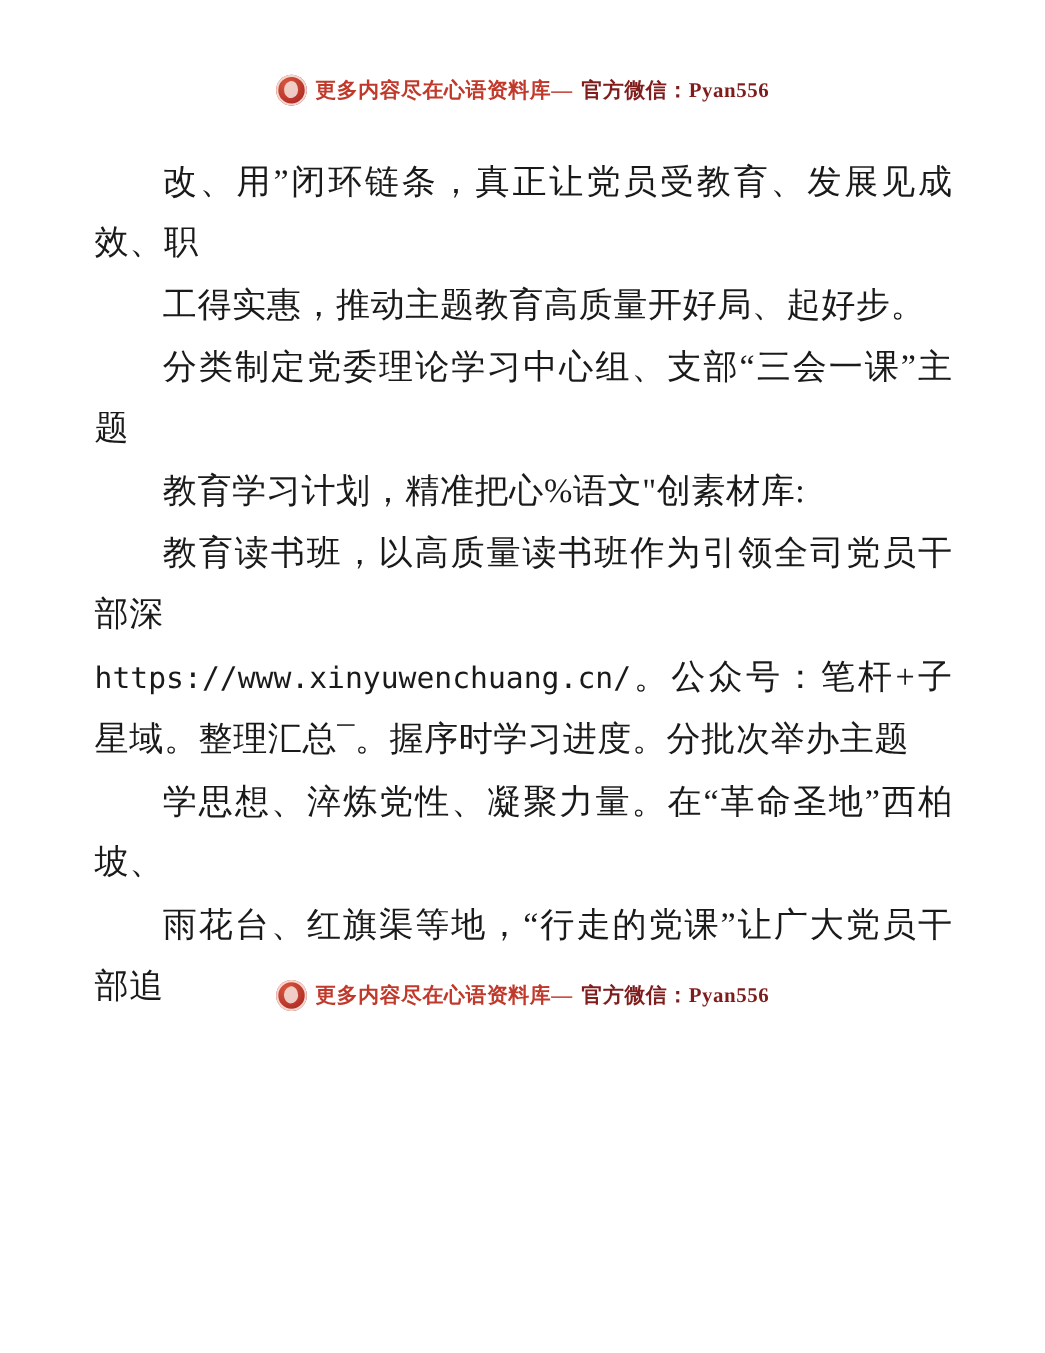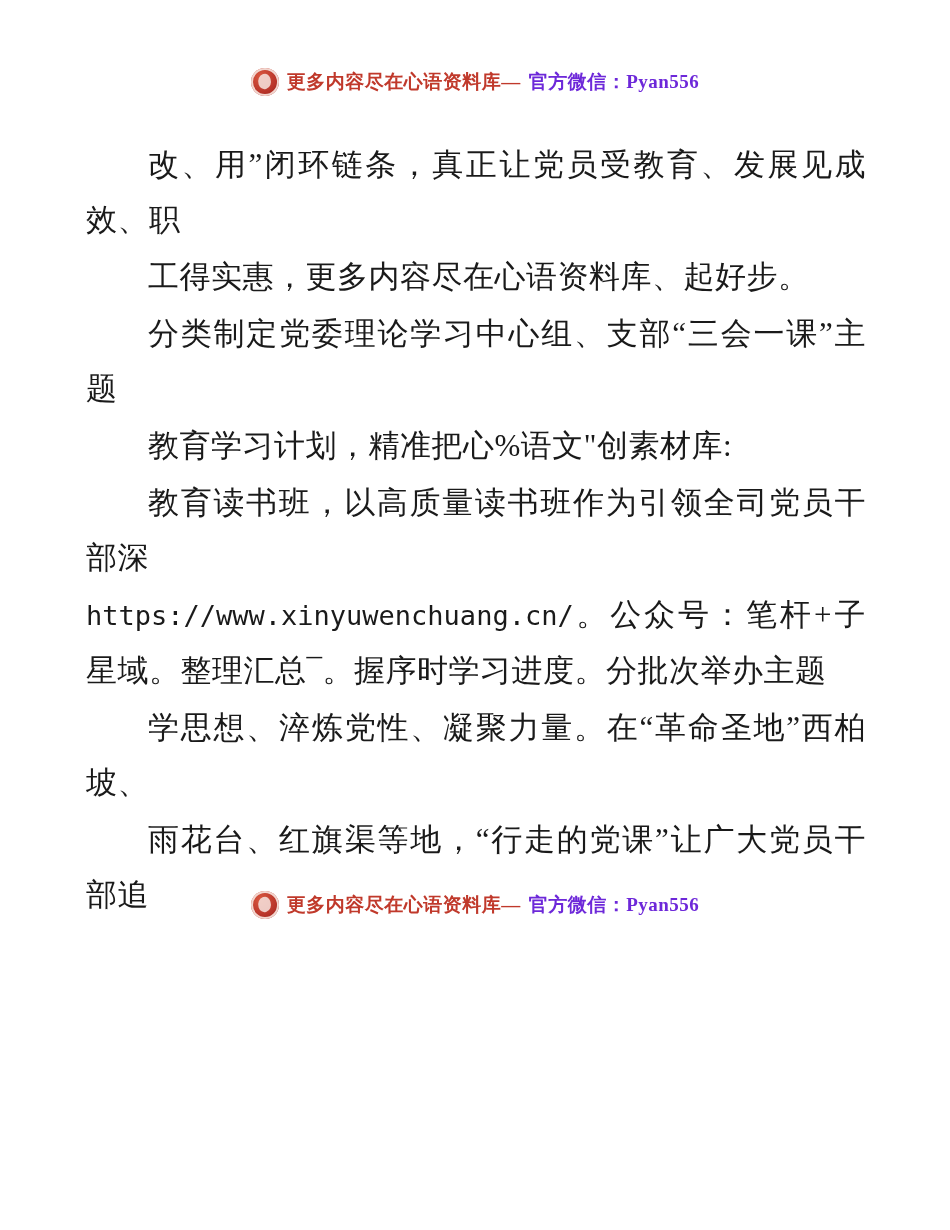--- a/index.html
+++ b/index.html
@@ -61,21 +61,21 @@
     font-family: "Liberation Serif", "DejaVu Serif", serif;
     font-size: 19px;
     font-weight: bold;
     color: #c0392b;
     letter-spacing: .5px;
     white-space: nowrap;
   }
   .wm-text2 {
     font-size: 19px;
     font-weight: bold;
-    color: #6d28d9;
+    color: #7f1d1d;
     white-space: nowrap;
     letter-spacing: .5px;
   }
 
   
   .content {
     position: absolute;
     left: 86px;
     top: 137px;
     width: 780px;
@@ -102,21 +102,21 @@
 <div class="page">
 
   <div class="wm wm-top">
     <div class="wm-logo"></div>
     <span class="wm-text">更多内容尽在心语资料库—</span>
     <span class="wm-text2">官方微信：Pyan556</span>
   </div>
 
   <div class="content">
     <p class="para">改、用”闭环链条，真正让党员受教育、发展见成效、职</p>
-    <p class="para">工得实惠，更多内容尽在心语资料库、起好步。</p>
+    <p class="para">工得实惠，推动主题教育高质量开好局、起好步。</p>
     <p class="para">分类制定党委理论学习中心组、支部“三会一课”主题</p>
     <p class="para">教育学习计划，精准把心%语文"创素材库:</p>
     <p class="para">教育读书班，以高质量读书班作为引领全司党员干部深</p>
     <p class="para noindent"><span class="mono">https://www.xinyuwenchuang.cn/</span><span>。公众号：笔杆+子星域。整理汇总¯。握序时学习进度。分批次举办主题</span></p>
     <p class="para">学思想、淬炼党性、凝聚力量。在“革命圣地”西柏坡、</p>
     <p class="para">雨花台、红旗渠等地，“行走的党课”让广大党员干部追</p>
   </div>
 
   <div class="wm wm-bottom">
     <div class="wm-logo"></div>

